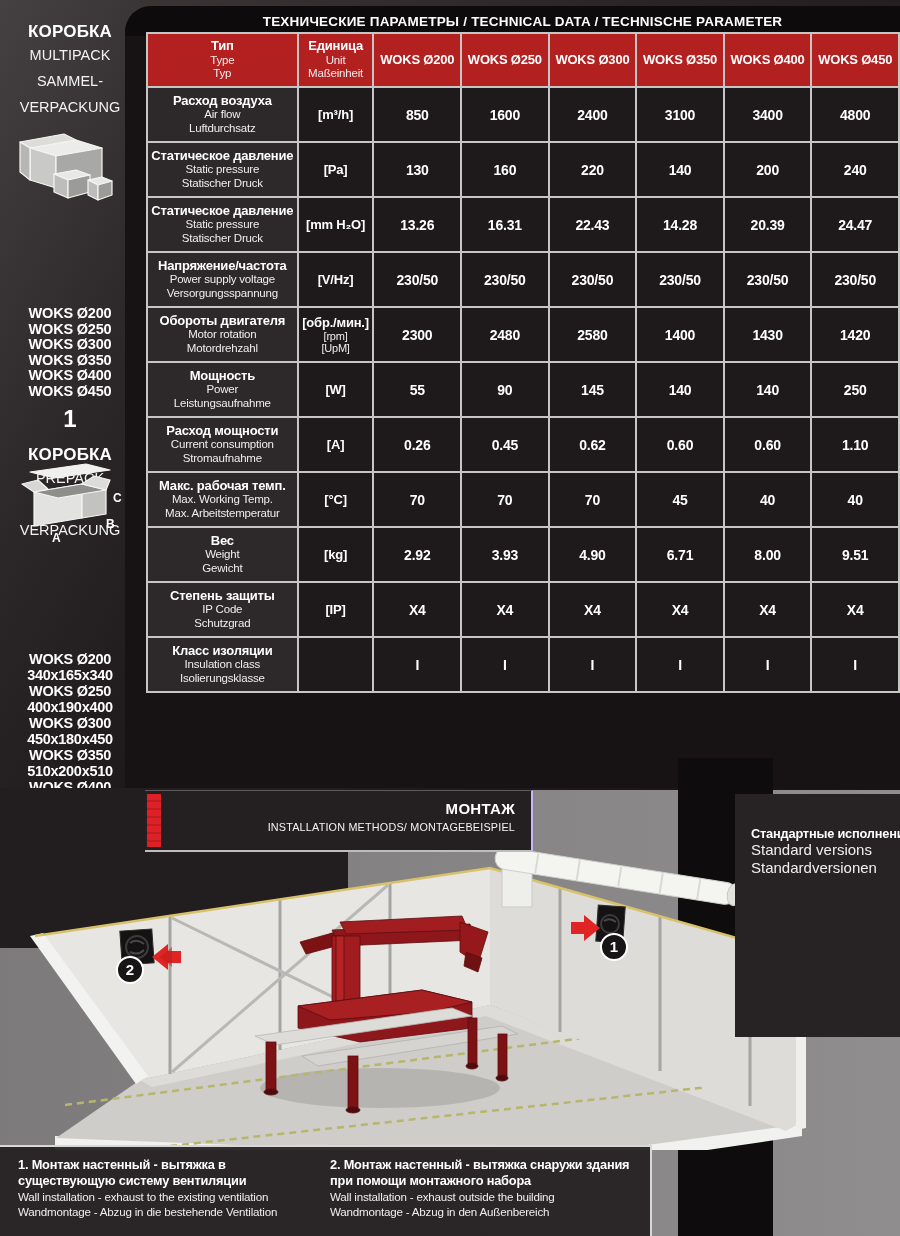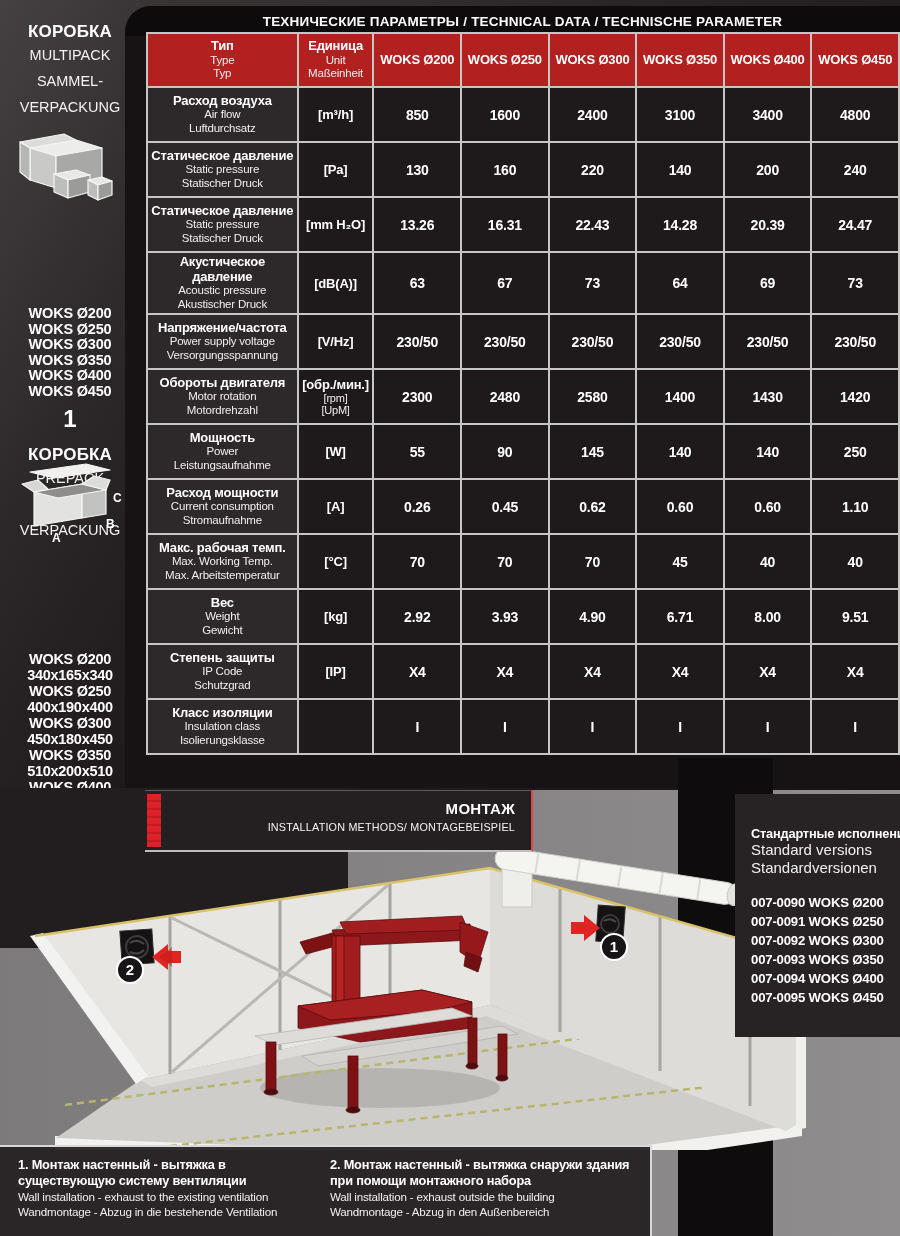--- a/index.html
+++ b/index.html
@@ -40,21 +40,21 @@
   .l1 { display:block; font-weight:bold; font-size:13px; line-height:14.5px; letter-spacing:-0.2px; }
   .l2 { display:block; font-weight:normal; font-size:11.5px; line-height:13.5px; color:#efeeee; letter-spacing:-0.2px; }
   td.unit { font-size:13px; }
   td.unit .u2 { display:block; font-weight:normal; font-size:11px; line-height:12px; color:#eee; }
 
   
   .lower-left-dark { left:0; top:788px; width:348px; height:160px; background:#221e1f; }
   .black-band { left:678px; top:758px; width:95px; height:478px; background:#0f0c0d; }
 
   .montage-box { left:145px; top:790px; width:388px; height:62px; background:#241f20;
-    border-right:2px solid #ef4444; border-bottom:2px solid #bdbdbd; border-top:1px solid #5e5a5b; }
+    border-right:2px solid #c4b5fd; border-bottom:2px solid #bdbdbd; border-top:1px solid #5e5a5b; }
   .montage-stripe { position:absolute; left:2px; top:3px; bottom:3px; width:14px;
     background:repeating-linear-gradient(180deg,#df2127 0 6px,#c11c22 6px 8px); }
   .montage-text { position:absolute; right:16px; top:9px; text-align:right; }
   .montage-title { font-weight:bold; font-size:15px; letter-spacing:0.3px; }
   .montage-sub { font-size:10.8px; margin-top:4px; letter-spacing:0.2px; color:#f4f3f3; }
 
   .versions-panel { left:735px; top:794px; width:165px; height:243px; background:#272223; padding:32px 6px 0 16px; }
   .vp-title { font-weight:bold; font-size:12.8px; letter-spacing:-0.2px; white-space:nowrap; }
   .vp-sub div { font-size:15px; line-height:18px; color:#f0efef; }
   .vp-items { margin-top:16px; }
@@ -228,34 +228,20 @@
             <span class="l2">Static pressure</span>
             <span class="l2">Statischer Druck</span>
           </th>
           <td class="unit"><span>[mm H₂O]</span></td>
           <td>13.26</td>
           <td>16.31</td>
           <td>22.43</td>
           <td>14.28</td>
           <td>20.39</td>
           <td>24.47</td>
-        </tr>
-        <tr>
-          <th class="lbl">
-            <span class="l1">Акустическое давление</span>
-            <span class="l2">Acoustic pressure</span>
-            <span class="l2">Akustischer Druck</span>
-          </th>
-          <td class="unit"><span>[dB(A)]</span></td>
-          <td>63</td>
-          <td>67</td>
-          <td>73</td>
-          <td>64</td>
-          <td>69</td>
-          <td>73</td>
         </tr>
         <tr>
           <th class="lbl">
             <span class="l1">Напряжение/частота</span>
             <span class="l2">Power supply voltage</span>
             <span class="l2">Versorgungsspannung</span>
           </th>
           <td class="unit"><span>[V/Hz]</span></td>
           <td>230/50</td>
           <td>230/50</td>
@@ -478,28 +464,20 @@
     <div class="montage-sub">INSTALLATION METHODS/ MONTAGEBEISPIEL</div>
   </div>
 </div>
 
 <div class="abs versions-panel">
   <div class="vp-title">Стандартные исполнения</div>
   <div class="vp-sub" id="vp-sub">
       <div>Standard versions</div>
       <div>Standardversionen</div>
     </div>
-  <div class="vp-items" id="vp-items">
-      <div class="version-item">007-0090 WOKS Ø200</div>
-      <div class="version-item">007-0091 WOKS Ø250</div>
-      <div class="version-item">007-0092 WOKS Ø300</div>
-      <div class="version-item">007-0093 WOKS Ø350</div>
-      <div class="version-item">007-0094 WOKS Ø400</div>
-      <div class="version-item">007-0095 WOKS Ø450</div>
-    </div>
 </div>
 
 <div class="abs caption-box">
   <div class="cap-col c1" id="cap-1">
       <div class="cap-bold">1. Монтаж настенный - вытяжка в существующую систему вентиляции</div>
       <div class="cap-line">Wall installation - exhaust to the existing ventilation</div>
       <div class="cap-line">Wandmontage - Abzug in die bestehende Ventilation</div>
     </div>
   <div class="cap-col c2" id="cap-2">
       <div class="cap-bold">2. Монтаж настенный - вытяжка снаружи здания при помощи монтажного набора</div>

